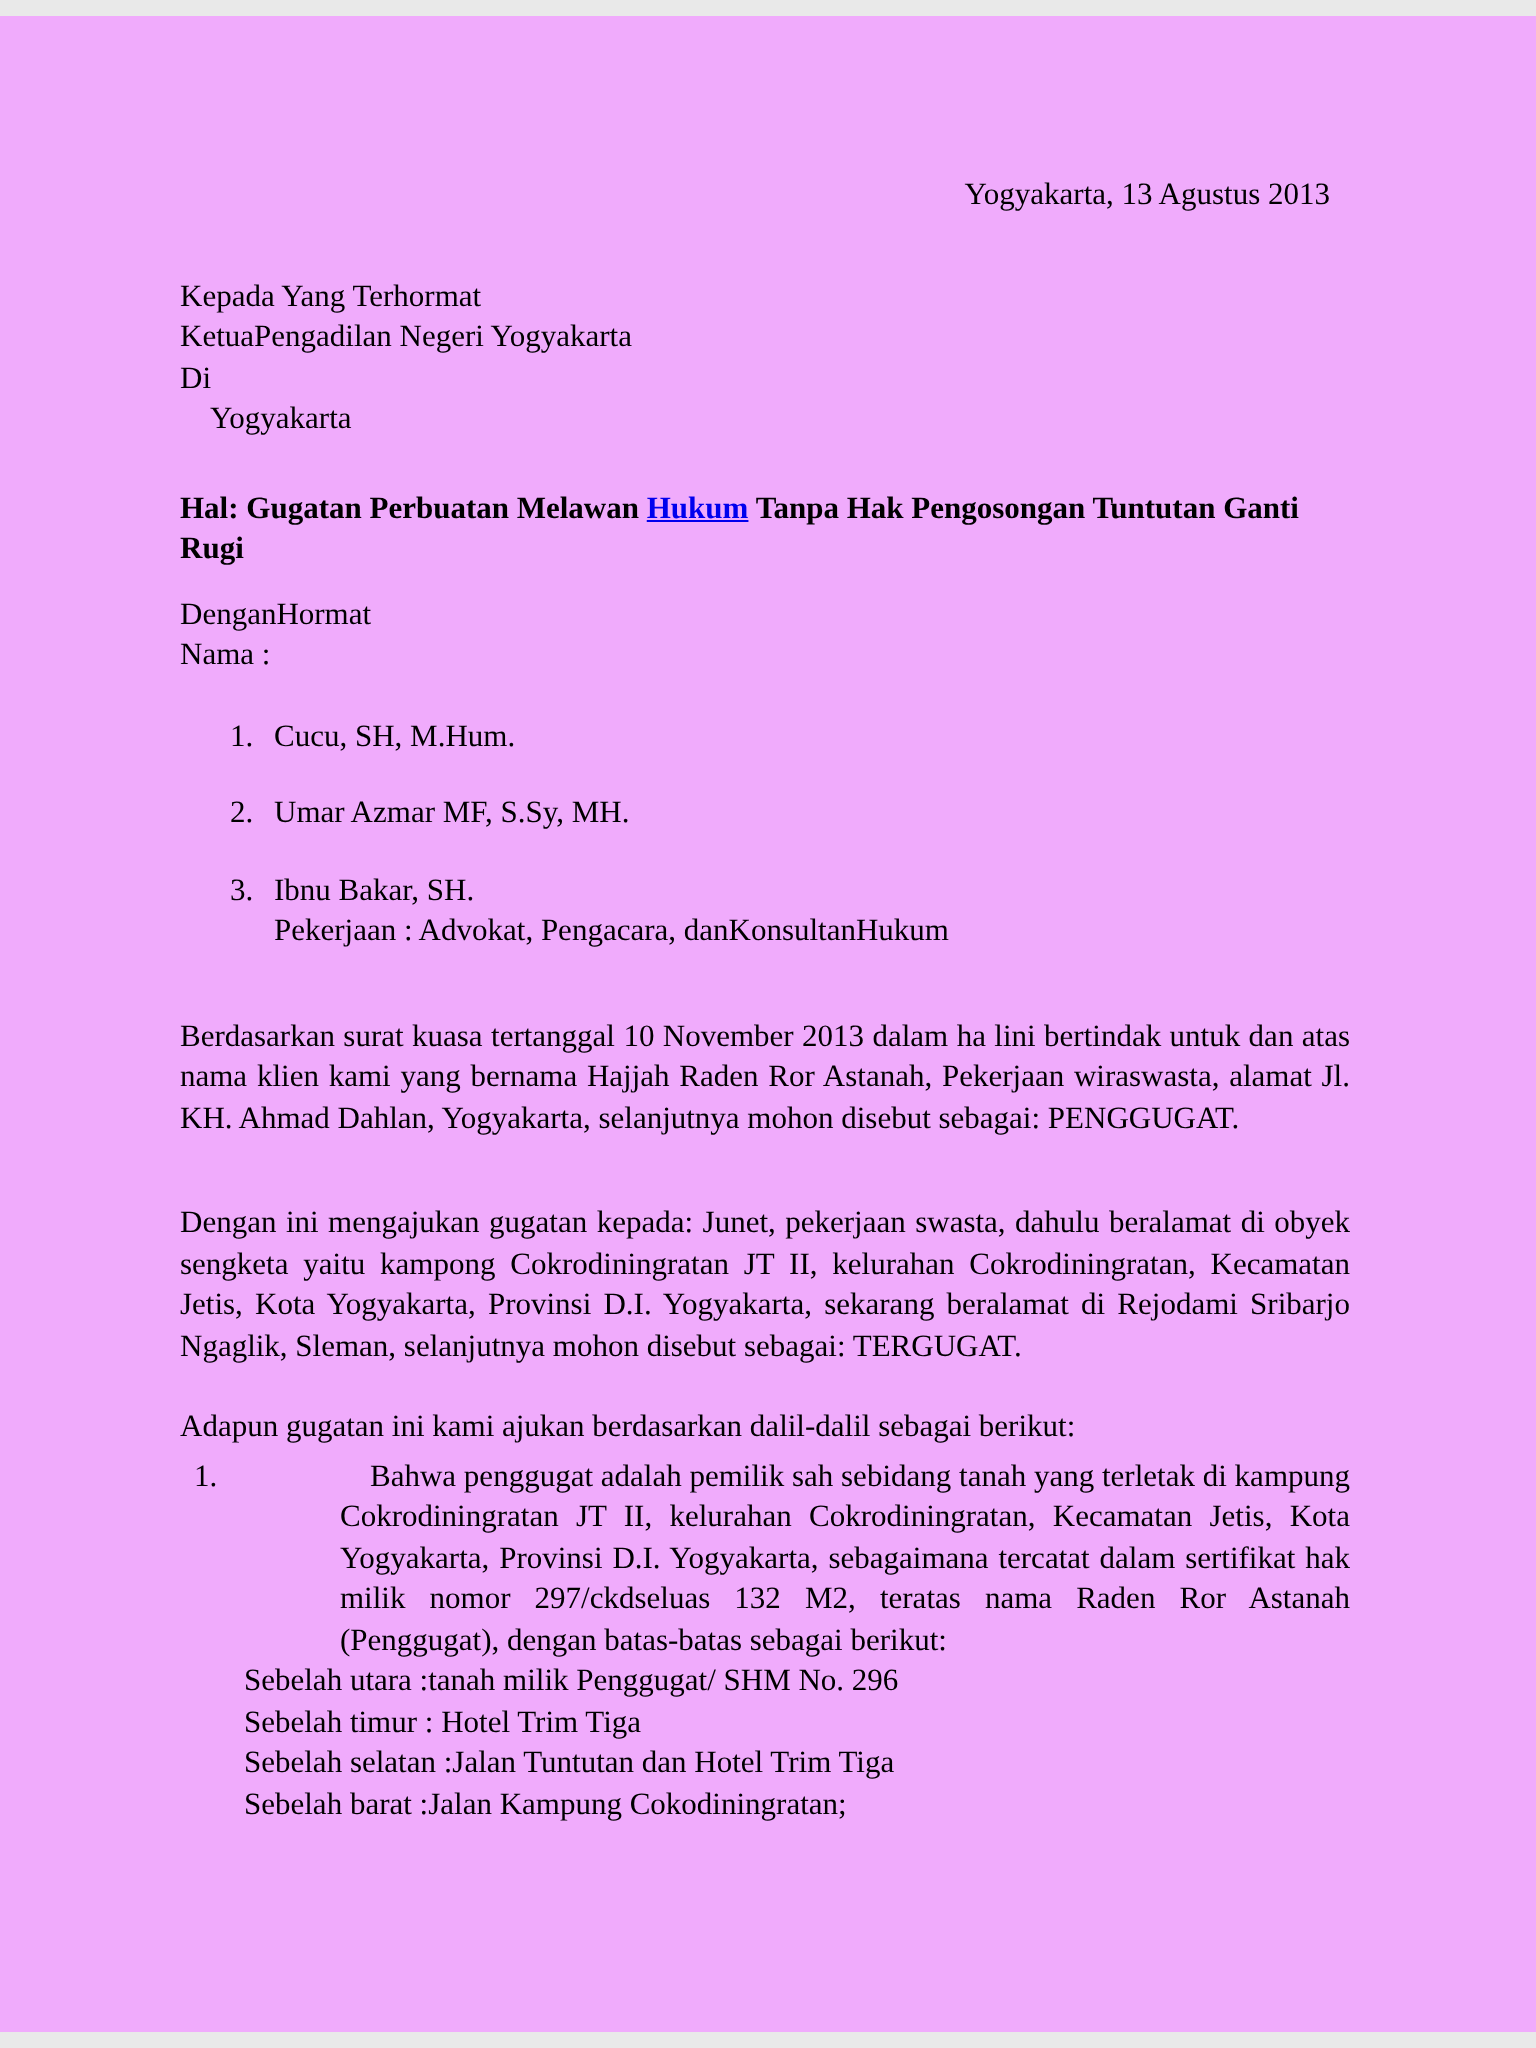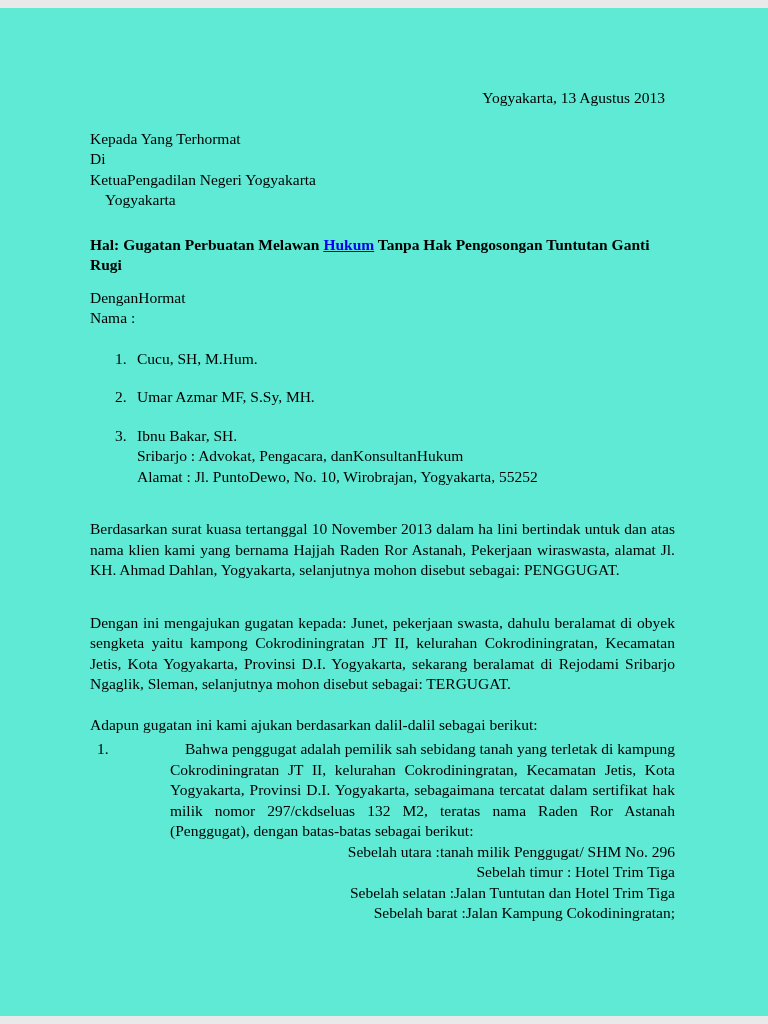--- a/index.html
+++ b/index.html
@@ -16,32 +16,32 @@
     background: #e9e9e9;
     position: relative;
     overflow: hidden;
   }
   .page {
     position: absolute;
     top: 8px;
     left: 0;
     width: 768px;
     height: 1008px;
-    background: #5eead4;
+    background: #f0abfc;
     color: #000000;
     padding: 80px 93px 0 90px;
     font-size: 15.5px;
     line-height: 20.5px;
   }
   .date-line {
     text-align: right;
     padding-right: 10px;
   }
   .recipient {
-    margin-top: 20px;
+    margin-top: 30px;
   }
   .recipient .indented {
     padding-left: 15px;
   }
   .subject {
     margin-top: 24px;
     font-weight: bold;
   }
   .subject .link {
     color: #0000ee;
@@ -87,35 +87,35 @@
     position: absolute;
     left: 7px;
     top: 0;
   }
   .claim-body {
     text-align: justify;
     text-indent: 15px;
     margin-left: 48px;
   }
   .boundary-line {
-    text-align: right;
+    text-align: left;
   }
 </style>
 </head>
 <body>
 
 <div class="canvas">
   <div class="page">
 
     <div class="date-line">Yogyakarta, 13 Agustus 2013</div>
 
     <div class="recipient">
       <div>Kepada Yang Terhormat</div>
+      <div>KetuaPengadilan Negeri Yogyakarta</div>
       <div>Di</div>
-      <div>KetuaPengadilan Negeri Yogyakarta</div>
       <div class="indented">Yogyakarta</div>
     </div>
 
     <div class="subject">
       <span>Hal: Gugatan Perbuatan Melawan </span><span class="link">Hukum</span><span> Tanpa Hak Pengosongan Tuntutan Ganti Rugi</span>
     </div>
 
     <div class="opening">
       <div>DenganHormat</div>
       <div>Nama :</div>
@@ -127,22 +127,21 @@
         <span>Cucu, SH, M.Hum.</span>
       </div>
       <div class="sig-item">
         <span class="sig-num">2.</span>
         <span>Umar Azmar MF, S.Sy, MH.</span>
       </div>
       <div class="sig-item">
         <span class="sig-num">3.</span>
         <span>Ibnu Bakar, SH.</span>
       </div>
-      <div class="sig-details">Sribarjo : Advokat, Pengacara, danKonsultanHukum</div>
-      <div class="sig-details">Alamat : Jl. PuntoDewo, No. 10, Wirobrajan, Yogyakarta, 55252</div>
+      <div class="sig-details">Pekerjaan : Advokat, Pengacara, danKonsultanHukum</div>
     </div>
 
     <div class="para">Berdasarkan surat kuasa tertanggal 10 November 2013 dalam ha lini bertindak untuk dan atas nama klien kami yang bernama Hajjah Raden Ror Astanah, Pekerjaan wiraswasta, alamat Jl. KH. Ahmad Dahlan, Yogyakarta, selanjutnya mohon disebut sebagai: PENGGUGAT.</div>
 
     <div class="para">Dengan ini mengajukan gugatan kepada: Junet, pekerjaan swasta, dahulu beralamat di obyek sengketa yaitu kampong Cokrodiningratan JT II, kelurahan Cokrodiningratan, Kecamatan Jetis, Kota Yogyakarta, Provinsi D.I. Yogyakarta, sekarang beralamat di Rejodami Sribarjo Ngaglik, Sleman, selanjutnya mohon disebut sebagai: TERGUGAT.</div>
 
     <div class="claims-intro">Adapun gugatan ini kami ajukan berdasarkan dalil-dalil sebagai berikut:</div>
 
     <div class="claim">
       <span class="claim-num">1.</span>

